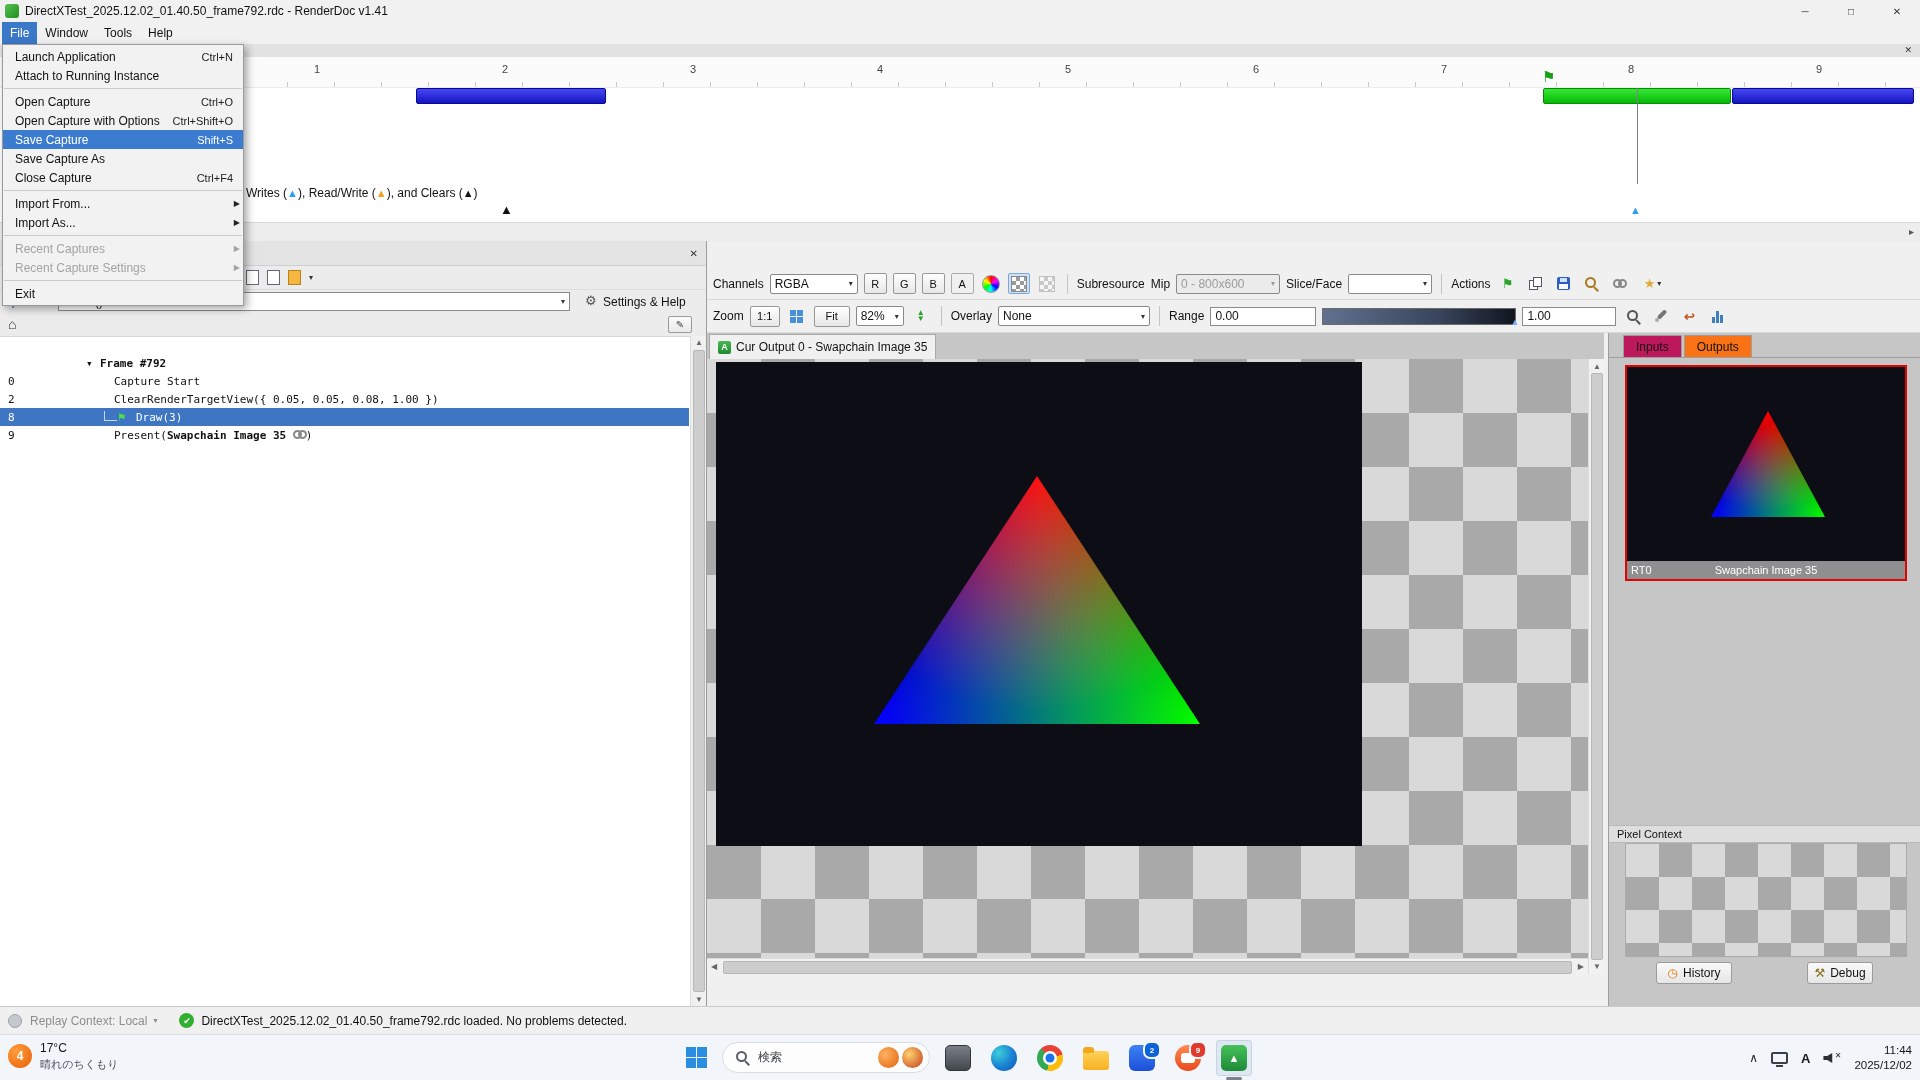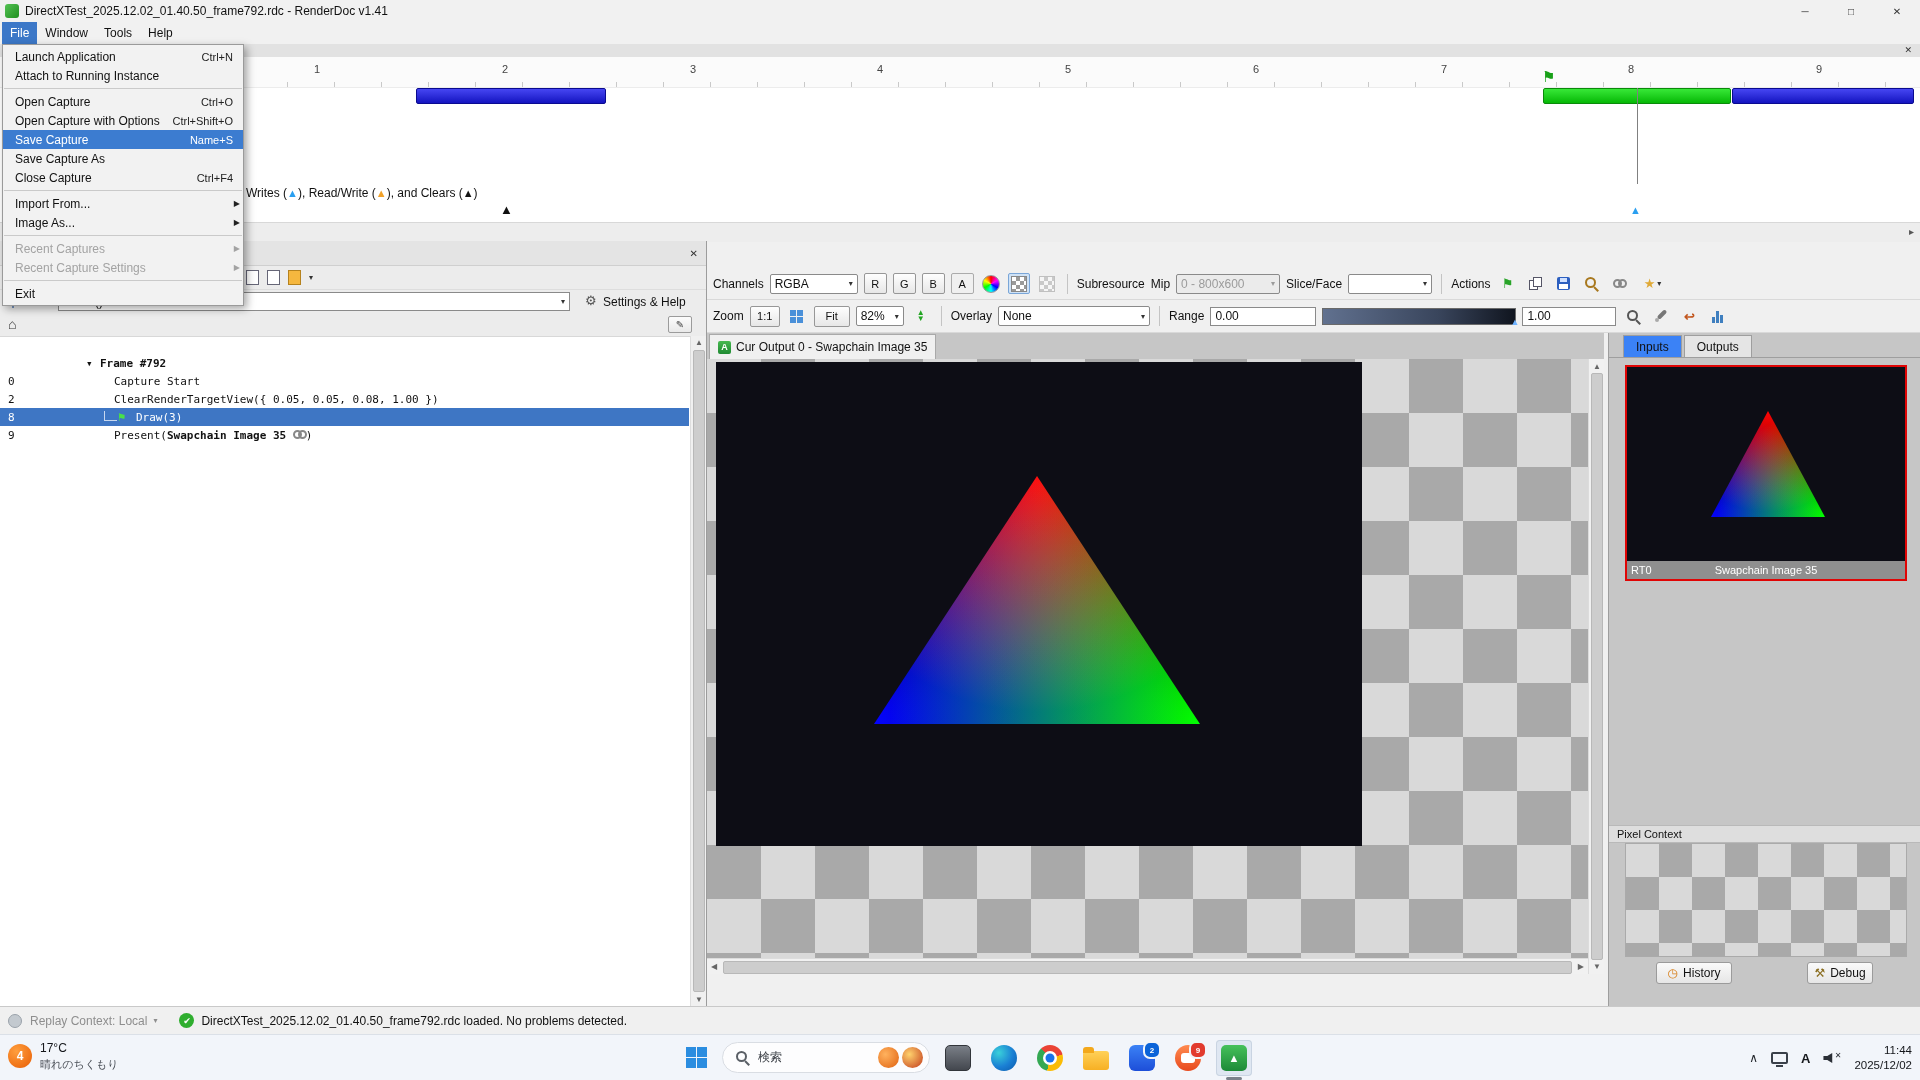--- a/index.html
+++ b/index.html
@@ -155,22 +155,22 @@
   .vscroll{left:1588px;top:359px;width:16px;height:615px;background:#f1f1f1;border-left:1px solid #dcdcdc;box-sizing:border-box}
   .vscroll .au{position:absolute;top:3px;left:4px;font-size:8px;color:#666}
   .vscroll .ad{position:absolute;bottom:3px;left:4px;font-size:8px;color:#666}
   .vscroll .thumb{position:absolute;top:14px;bottom:14px;left:2px;width:10px;background:#cdcdcd;border:1px solid #b8b8b8;border-radius:2px}
   #texstatus{left:707px;top:980px;width:897px;height:24px;background:#13131c;color:#ededed;display:flex;align-items:center;gap:10px;padding:0 8px;box-sizing:border-box;font-family:"DejaVu Sans Mono",monospace;font-size:12px;white-space:pre}
   .swatch{width:26px;height:12px;background:#000;border:1px solid #888;flex:none}
 
   
   #sidebar{left:1608px;top:333px;width:312px;height:673px;background:#c6c6c6;border-left:1px solid #9e9e9e;box-sizing:border-box}
   .sb-tabs{position:absolute;left:14px;top:2px;display:flex}
-  .sbtab{height:22px;padding:0 12px;display:flex;align-items:center;background:#3b82f6;border:1px solid #9e9e9e;margin-right:2px;border-bottom:none;box-sizing:border-box}
-  .sbtab.active{background:#e5e5e5}
+  .sbtab{height:22px;padding:0 12px;display:flex;align-items:center;background:#be185d;border:1px solid #9e9e9e;margin-right:2px;border-bottom:none;box-sizing:border-box}
+  .sbtab.active{background:#f97316}
   .sb-body{position:absolute;left:0;top:24px;width:100%;height:649px;border-top:1px solid #9e9e9e;box-sizing:border-box}
   .redbox{position:absolute;left:16px;top:7px;width:282px;height:216px;border:2px solid #e00505;background:#000;box-sizing:border-box}
   .thumb-black{position:absolute;left:0;top:0;width:278px;height:194px;background:#0d0d15}
   #tri-thumb{left:84px;top:44px;width:114px;height:106px}
   .thumb-label{position:absolute;left:0;bottom:0;width:278px;height:18px;background:#8f8f8f;color:#fff;font-size:11px}
   .thumb-label .rt0{position:absolute;left:4px;top:3px}
   .thumb-label .nm{position:absolute;left:0;width:100%;top:3px;text-align:center}
   .pc-head{position:absolute;left:0;top:467px;width:312px;height:18px;background:#dedede;border-top:1px solid #b9b9b9;border-bottom:1px solid #b9b9b9;display:flex;align-items:center;padding-left:8px;font-size:11px;box-sizing:border-box}
   .pc-area{position:absolute;left:16px;top:485px;width:282px;height:114px;border:1px solid #aaa;box-sizing:border-box}
   .sb-btn{position:absolute;top:604px;height:22px;background:linear-gradient(#fafafa,#e6e6e6);border:1px solid #9b9b9b;border-radius:3px;display:flex;align-items:center;justify-content:center;gap:5px;box-sizing:border-box}
@@ -345,36 +345,36 @@
     <div class="mi">
         <span>Open Capture</span>
         <span class="sc">Ctrl+O</span>
       </div>
     <div class="mi">
         <span>Open Capture with Options</span>
         <span class="sc">Ctrl+Shift+O</span>
       </div>
     <div class="mi hl">
         <span>Save Capture</span>
-        <span class="sc">Name+S</span>
+        <span class="sc">Shift+S</span>
       </div>
     <div class="mi">
         <span>Save Capture As</span>
       </div>
     <div class="mi">
         <span>Close Capture</span>
         <span class="sc">Ctrl+F4</span>
       </div>
     <div class="msep"></div>
     <div class="mi">
         <span>Import From...</span>
         <span class="sub">▶</span>
       </div>
     <div class="mi">
-        <span>Image As...</span>
+        <span>Import As...</span>
         <span class="sub">▶</span>
       </div>
     <div class="msep"></div>
     <div class="mi dis">
         <span>Recent Captures</span>
         <span class="sub">▶</span>
       </div>
     <div class="mi dis">
         <span>Recent Capture Settings</span>
         <span class="sub">▶</span>

